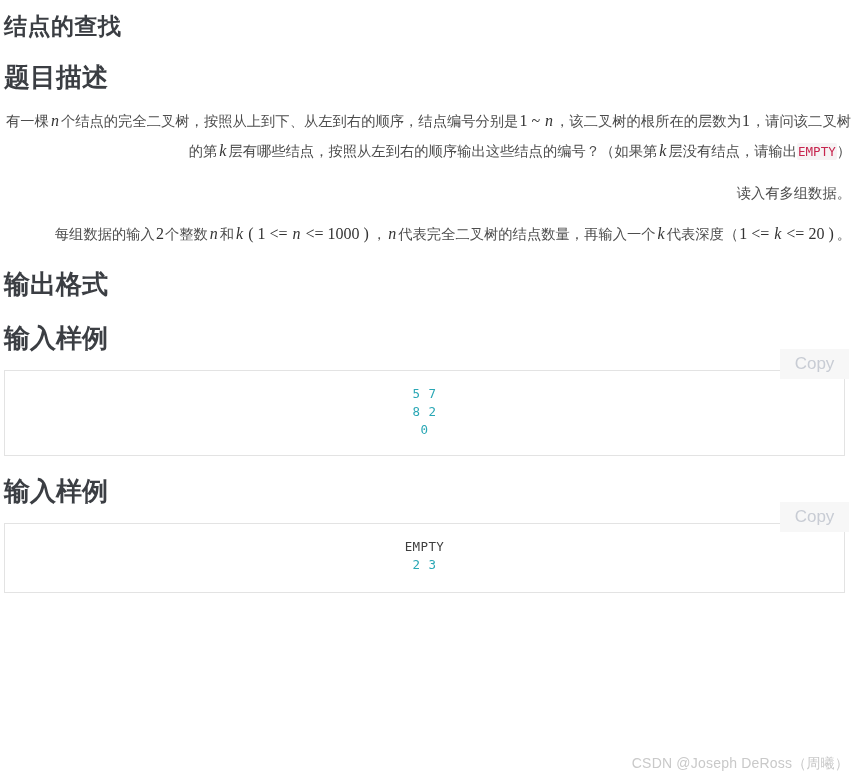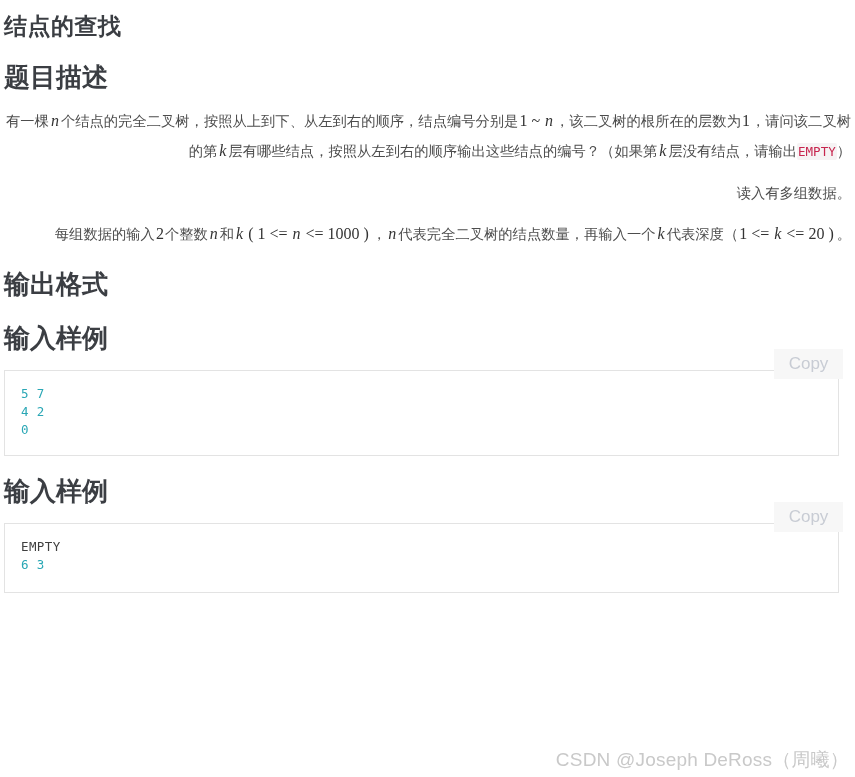--- a/index.html
+++ b/index.html
@@ -83,28 +83,29 @@
     color: #c7254e;
     background: #f6f3f4;
     padding: 1px 1px;
     border-radius: 2px;
     white-space: nowrap;
   }
 
   
   .codewrap {
     position: relative;
-    margin: 14px 16px 0 4px;
+    margin: 14px 10px 0 4px;
   }
   .codebox {
     border: 1px solid #e3e3e3;
     background: #ffffff;
     box-sizing: border-box;
     padding: 14px 16px 16px 16px;
     min-height: 70px;
+    text-align: center;
   }
   .codeline {
     font-family: "DejaVu Sans Mono", "Liberation Mono", monospace;
     font-size: 12.5px;
     line-height: 18px;
     white-space: pre;
     letter-spacing: 0.4px;
   }
   .tok-num { color: #2aa7b5; }
   .tok-plain { color: #3f3f3f; }
@@ -123,21 +124,21 @@
     font-family: "Liberation Sans", sans-serif;
     box-sizing: border-box;
     user-select: none;
   }
 
   
   .watermark {
     position: absolute;
     right: 6px;
     bottom: 4px;
-    font-size: 19px;
+    font-size: 14px;
     color: #c9c9c9;
     font-family: "Liberation Sans", "DejaVu Sans", sans-serif;
     white-space: nowrap;
     letter-spacing: 0.2px;
   }
 </style>
 </head>
 <body>
 
 <div class="page">
@@ -150,29 +151,29 @@
   <p class="para">读入有多组数据。</p>
   <p class="para"><span>每组数据的输入</span><span class="mn">2</span><span>个整数</span><span class="mt">n</span><span>和</span><span class="mt">k</span><span class="mop">(</span><span class="mn">1</span><span class="mop">&lt;=</span><span class="mt">n</span><span class="mop">&lt;=</span><span class="mn">1000</span><span class="mop">)</span><span>，</span><span class="mt">n</span><span>代表完全二叉树的结点数量，再输入一个</span><span class="mt">k</span><span>代表深度（</span><span class="mn">1</span><span class="mop">&lt;=</span><span class="mt">k</span><span class="mop">&lt;=</span><span class="mn">20</span><span class="mop">)</span><span>。</span></p>
 
   <h2 class="h2">输出格式</h2>
 
   <h2 class="h2">输入样例</h2>
   <div class="codewrap">
     <div class="copy-btn">Copy</div>
     <div class="codebox">
       <div class="codeline tok-num">5 7</div>
-      <div class="codeline tok-num">4 2</div>
+      <div class="codeline tok-num">8 2</div>
       <div class="codeline tok-num">0</div>
     </div>
   </div>
 
   <h2 class="h2">输入样例</h2>
   <div class="codewrap">
     <div class="copy-btn">Copy</div>
     <div class="codebox">
       <div class="codeline tok-plain">EMPTY</div>
-      <div class="codeline tok-num">6 3</div>
+      <div class="codeline tok-num">2 3</div>
     </div>
   </div>
 
   <div class="watermark">CSDN @Joseph DeRoss（周曦）</div>
 
 </div>
 
 </body></html>

